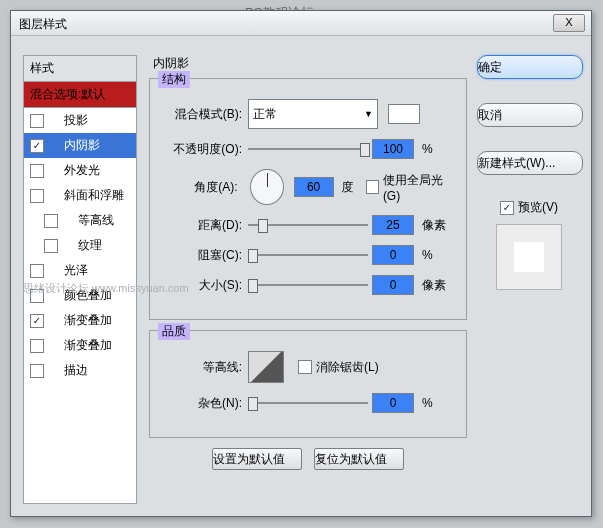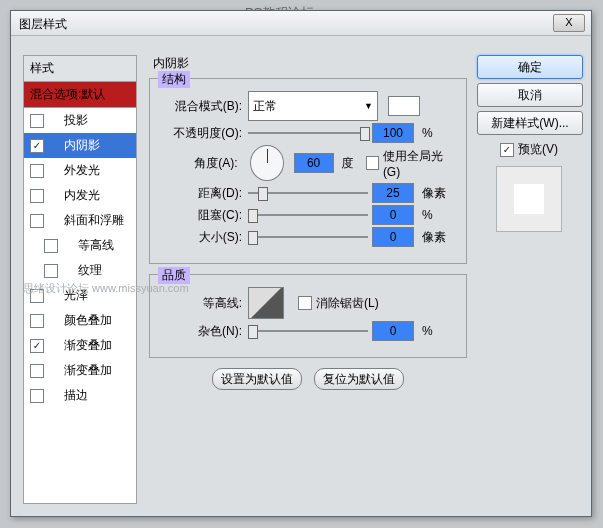--- a/index.html
+++ b/index.html
@@ -14,37 +14,37 @@
 .left-panel{position:absolute;left:12px;top:12px;width:112px;bottom:12px;border:1px solid #9aa0a5;background:#fff}
 .lp-head{background:#dfe3e6;border-bottom:1px solid #9aa0a5;padding:4px 6px}
 .lp-opt{background:#b91c1c;border-bottom:1px solid #9aa0a5;padding:4px 6px}
 .lp-item{padding:4px 6px;display:flex;align-items:center;gap:20px;cursor:pointer}
 .lp-item.sub{padding-left:20px}
 .lp-item.sel{background:#3875d7;color:#fff}
 .cb{width:12px;height:12px;border:1px solid #7a7f84;background:#fff;display:inline-flex;align-items:center;justify-content:center;font-size:10px;line-height:10px;color:#222}
 .center{position:absolute;left:138px;top:12px;width:318px;bottom:12px}
 .group{border:1px solid #9aa0a5;margin-bottom:10px;padding:10px 10px 14px 10px;position:relative}
 .group-title{position:absolute;top:-8px;left:8px;background:#c4b5fd;padding:0 4px}
-.row{display:flex;align-items:center;margin:2px 0;gap:4px}
+.row{display:flex;align-items:center;margin:10px 0;gap:4px}
 .lab{width:82px;text-align:right;padding-right:2px}
 .select{flex:0 0 120px;height:20px;border:1px solid #7a7f84;background:#fff;display:flex;align-items:center;justify-content:space-between;padding:4px 4px}
 .select .arrow{font-size:9px}
 .swatch{width:30px;height:18px;border:1px solid #7a7f84;background:#fff;margin-left:6px}
 .slider{flex:0 0 120px;height:16px;position:relative}
 .slider .track{position:absolute;left:0;right:0;top:7px;height:2px;background:#8a8f93}
 .slider .thumb{position:absolute;top:2px;width:8px;height:12px;background:#e6e8ea;border:1px solid #666}
 .numbox{width:40px;height:18px;border:1px solid #7a7f84;background:#3b82f6;text-align:center;display:inline-flex;align-items:center;justify-content:center}
 .unit{margin-left:4px}
 .angle-knob{width:34px;height:34px;border:1px solid #7a7f84;border-radius:50%;position:relative;background:#f4f6f8;margin:0 6px}
 .angle-knob .needle{position:absolute;left:50%;top:3px;width:1px;height:14px;background:#333}
 .contour-sw{width:34px;height:30px;border:1px solid #7a7f84;background:linear-gradient(135deg,#ddd 0 49%,#555 51% 100%);margin-right:10px}
-.btn{display:inline-block;min-width:88px;height:20px;border:1px solid #7a7f84;background:linear-gradient(#f8f9fa,#dcdfe2);text-align:center;line-height:20px;border-radius:10px;cursor:pointer}
+.btn{display:inline-block;min-width:88px;height:20px;border:1px solid #7a7f84;background:linear-gradient(#f8f9fa,#dcdfe2);line-height:20px;border-radius:2px;cursor:pointer}
 .btnrow{display:flex;justify-content:center;gap:12px;margin-top:8px}
 .right{position:absolute;left:466px;top:12px;width:104px}
-.rbtn{display:block;width:100%;height:22px;border:1px solid #7a7f84;background:linear-gradient(#fafcff,#e2e7ea);border-radius:3px;margin-bottom:4px;text-align:center;line-height:22px;cursor:pointer}
+.rbtn{display:block;width:100%;height:22px;border:1px solid #7a7f84;background:linear-gradient(#fafcff,#e2e7ea);border-radius:10px;margin-bottom:24px;text-align:left;line-height:22px;cursor:pointer}
 .rbtn.primary{border:1px solid #3a7bd5;background:linear-gradient(#e8f2ff,#c8e0fb);box-shadow:0 0 3px #7fb4ef}
 .prev-ck{display:flex;align-items:center;justify-content:center;gap:4px;margin:6px 0 8px}
 .preview-box{width:64px;height:64px;margin:0 auto;border:1px solid #aeb3b7;background:#ececec;display:flex;align-items:center;justify-content:center}
 .preview-box .inner{width:30px;height:30px;background:#fff}
 .wm3{position:absolute;left:12px;top:238px;color:#a9afb3;font-size:11px;pointer-events:none}
 </style>
 </head>
 <body>
 
 <div class="watermark1">PS教程论坛</div>
@@ -70,24 +70,20 @@
           <div class="lp-item sel">
             <span class="cb">✓</span>
             <span>内阴影</span>
           </div>
           <div class="lp-item">
             <span class="cb"></span>
             <span>外发光</span>
           </div>
           <div class="lp-item">
             <span class="cb"></span>
-            <span>内发光</span>
-          </div>
-          <div class="lp-item">
-            <span class="cb"></span>
             <span>斜面和浮雕</span>
           </div>
           <div class="lp-item sub">
             <span class="cb"></span>
             <span>等高线</span>
           </div>
           <div class="lp-item sub">
             <span class="cb"></span>
             <span>纹理</span>
           </div>

